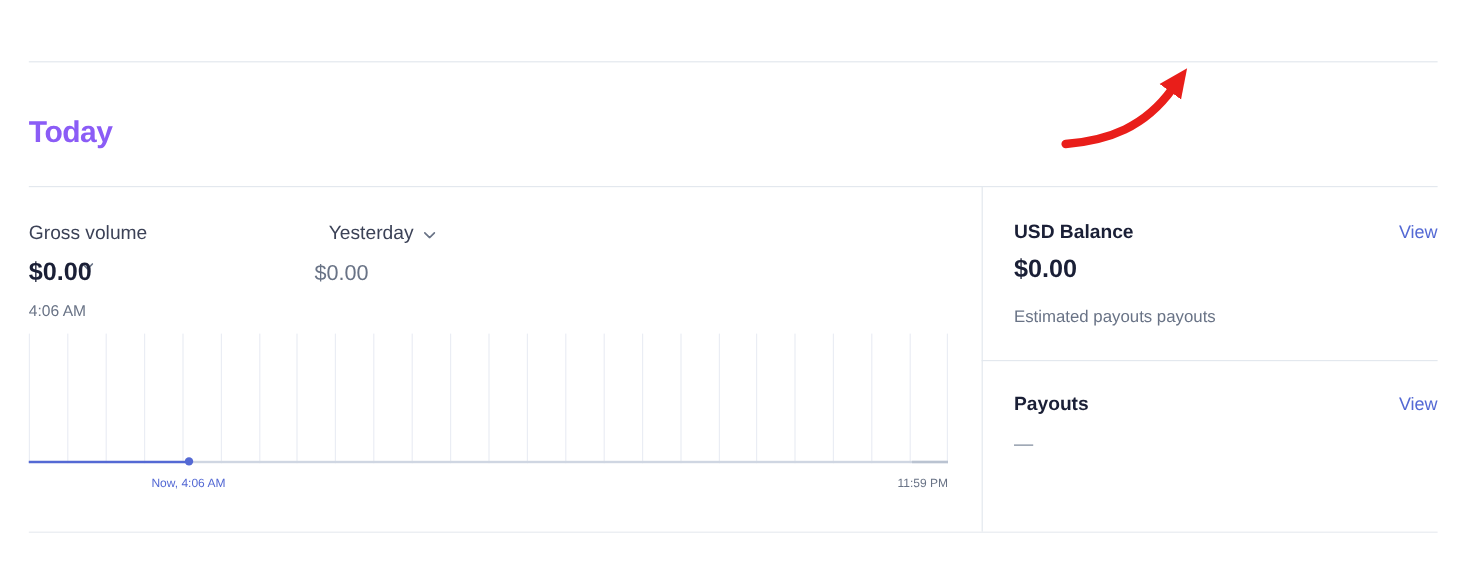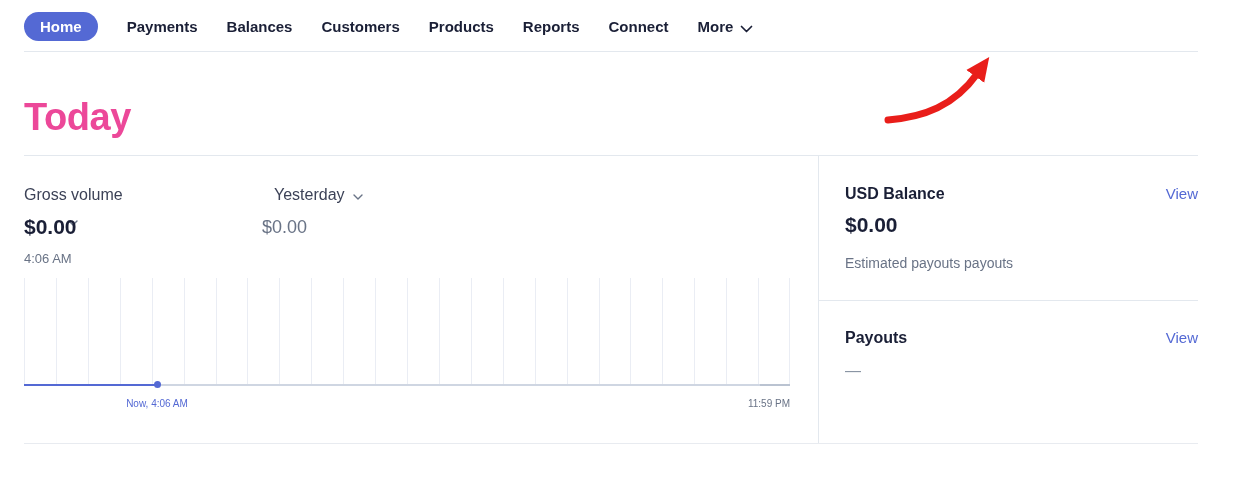--- a/index.html
+++ b/index.html
@@ -17,21 +17,21 @@
   .nav-pill{background:#5469d4;color:#ffffff;font-size:15px;font-weight:600;padding:6px 16px;border-radius:999px;cursor:pointer;}
   .chev{display:inline-block;margin-top:2px;}
   .toggle{position:relative;width:38px;height:20px;background:#e3e8ee;border-radius:11px;cursor:pointer;}
   .toggle .knob{
     position:absolute;left:-2px;top:-2px;width:24px;height:24px;border-radius:50%;
     background:#ffffff;border:1px solid #d5dce3;box-shadow:0 1px 2px rgba(60,66,87,.12);
   }
   
   .arrow-svg{position:absolute;left:878px;top:44px;pointer-events:none;}
   
-  .page-title{position:absolute;left:24px;top:96px;font-size:38px;font-weight:700;letter-spacing:-.4px;color:#ec4899;}
+  .page-title{position:absolute;left:24px;top:96px;font-size:25px;font-weight:700;letter-spacing:-.4px;color:#8b5cf6;}
   
   .hr-top{position:absolute;left:24px;top:155px;width:1174px;height:1px;background:#e3e8ee;}
   .hr-bottom{position:absolute;left:24px;top:443px;width:1174px;height:1px;background:#e8ebf0;}
   .vr-panel{position:absolute;left:818px;top:155px;width:1px;height:288px;background:#e3e8ee;}
   .hr-panel{position:absolute;left:818px;top:300px;width:380px;height:1px;background:#e3e8ee;}
   
   .stat-label{font-size:16px;color:#3c4257;display:flex;align-items:center;gap:8px;cursor:pointer;}
   .gross-label{position:absolute;left:24px;top:186px;flex-direction:column;}
   .yest-label{position:absolute;left:262px;top:186px;margin-left:12px;}
   .gross-value{position:absolute;left:24px;top:215px;font-size:21px;font-weight:600;color:#1a1f36;}
@@ -57,37 +57,20 @@
   .payouts-title{position:absolute;left:845px;top:329px;}
   .payouts-view{position:absolute;right:39px;top:329px;}
   .payouts-empty{position:absolute;left:845px;top:362px;font-size:16px;color:#8792a2;}
 </style>
 </head>
 <body>
 
 <div class="app">
 
   <div class="topnav">
-    <div class="nav-left">
-      <div class="nav-pill">Home</div>
-      <div class="nav-link">Payments</div>
-      <div class="nav-link">Balances</div>
-      <div class="nav-link">Customers</div>
-      <div class="nav-link">Products</div>
-      <div class="nav-link">Reports</div>
-      <div class="nav-link">Connect</div>
-      <div class="nav-link">
-        <span>More</span>
-        <span class="chev">
-          <svg width="13" height="8" viewBox="0 0 13 8">
-              <path d="M1.5 1.5 L6.5 6.5 L11.5 1.5" fill="none" stroke="#1a1f36" stroke-width="1.7" stroke-linecap="round" stroke-linejoin="round"></path>
-            </svg>
-        </span>
-      </div>
-    </div>
     <div class="rule"></div>
   </div>
 
   <svg class="arrow-svg" width="132" height="88" viewBox="0 0 132 88">
     <defs>
       <marker id="ah" markerUnits="userSpaceOnUse" markerWidth="30" markerHeight="30" refX="3" refY="13" orient="auto">
         <path d="M0,2 L24,13 L0,24 Z" fill="#e91e1a"></path>
       </marker>
     </defs>
     <path d="M 10 76 C 46 73, 76 62, 99 30" fill="none" stroke="#e91e1a" stroke-width="7" stroke-linecap="round" marker-end="url(#ah)"></path>

